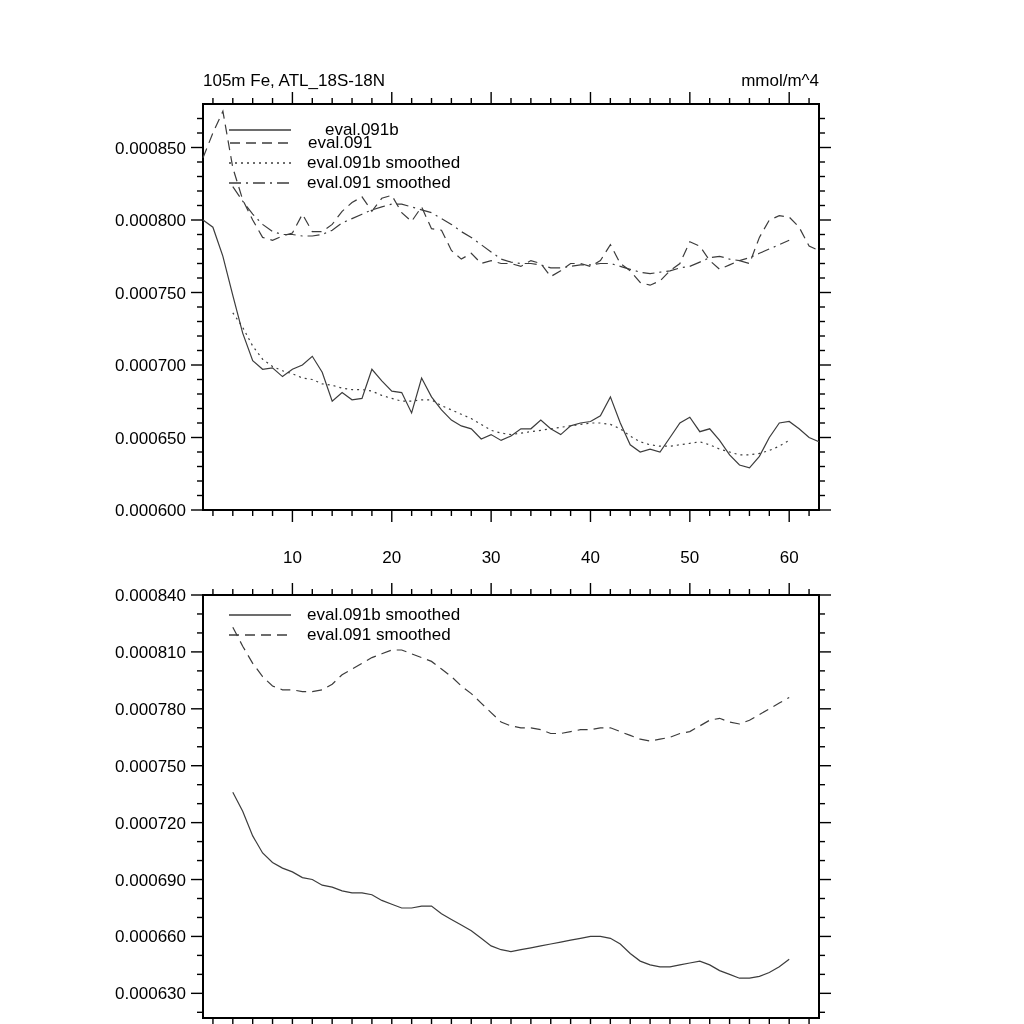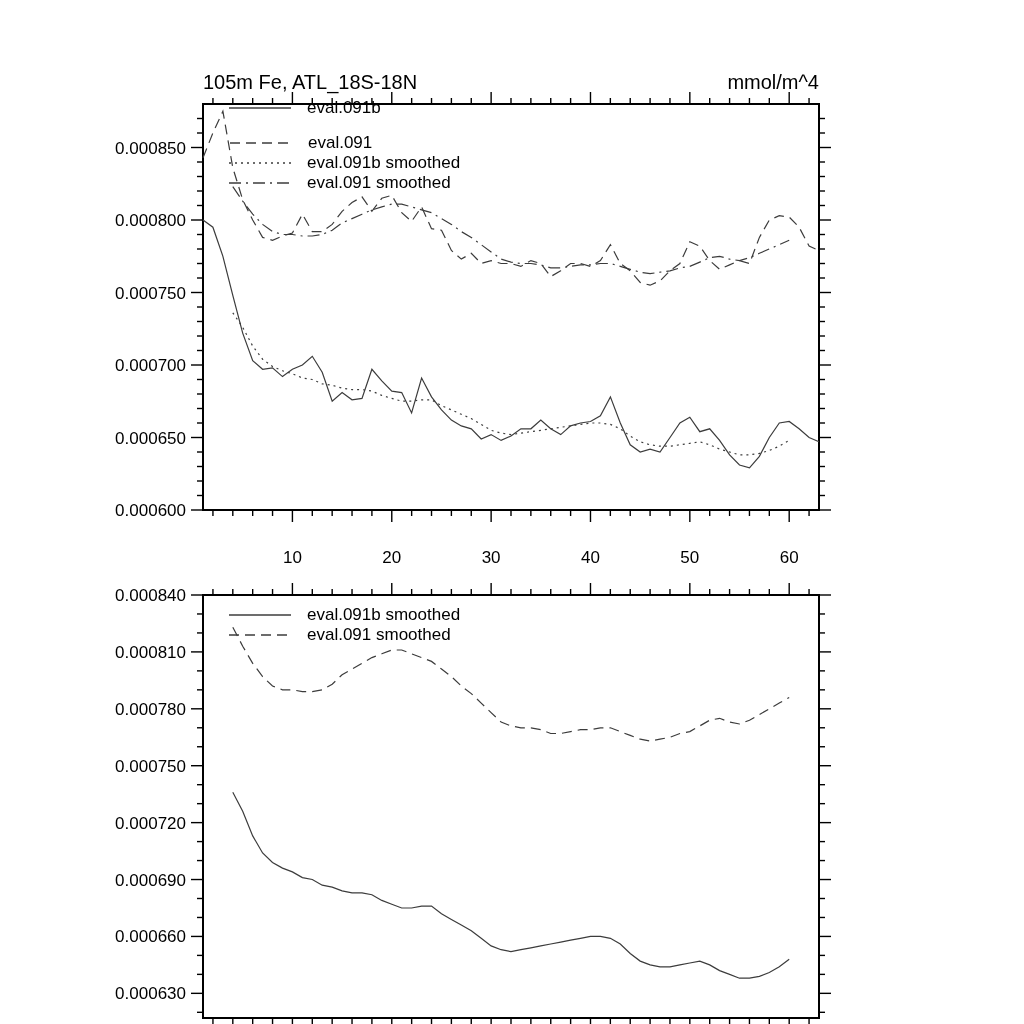--- a/index.html
+++ b/index.html
@@ -1,20 +1,20 @@
 <!DOCTYPE html>
 <html><head>
 <meta charset="utf-8">
 <style>
   html,body{margin:0;padding:0;background:#ffffff;}
   body{width:1024px;height:1024px;font-family:"Liberation Sans",sans-serif;}
   #figure{position:relative;width:1024px;height:1024px;overflow:hidden;background:#fff;}
   #chart{position:absolute;left:0;top:0;}
   .ticklabel{font-size:17px;fill:#000000;font-family:"Liberation Sans",sans-serif;}
-  .title,.units{position:absolute;top:71px;font-size:20px;color:#000;white-space:nowrap;}
+  .title,.units{position:absolute;top:71px;font-size:17px;color:#000;white-space:nowrap;}
   .title{left:203px;}
   .units{left:0;width:819px;text-align:right;}
   .legend-row{position:absolute;display:flex;align-items:center;height:20px;font-size:17px;color:#000;}
   .legend-row .lbl{margin-left:16px;white-space:nowrap;}
   .sample line{stroke:#3c3c3c;stroke-width:1.3;}
   .ls-dashed{stroke-dasharray:10 6;}
   .ls-dotted{stroke-dasharray:2 4;}
   .ls-dashdot{stroke-dasharray:12 5 2 5;}
   path.series{fill:none;stroke:#3c3c3c;stroke-width:1.2;}
 </style>
@@ -275,21 +275,21 @@
       <line x1="203" y1="595" x2="191" y2="595" stroke="#000" stroke-width="1.4"></line>
       <line x1="819" y1="595" x2="831" y2="595" stroke="#000" stroke-width="1.4"></line>
       <text x="186" y="601.0" text-anchor="end" class="ticklabel">0.000840</text>
       <path d="M232.8 792.3 L242.7 811.2 L252.7 835.9 L262.6 853.0 L272.5 862.5 L282.5 868.1 L292.4 871.9 L302.4 877.6 L312.3 879.5 L322.2 885.2 L332.2 887.1 L342.1 890.9 L352.0 892.8 L362.0 892.8 L371.9 894.7 L381.8 900.4 L391.8 904.2 L401.7 908.0 L411.6 908.0 L421.6 906.1 L431.5 906.1 L441.5 913.7 L451.4 919.4 L461.3 925.1 L471.3 930.7 L481.2 938.3 L491.1 945.9 L501.1 949.7 L511.0 951.6 L520.9 949.7 L530.9 947.8 L540.8 945.9 L550.7 944.0 L560.7 942.1 L570.6 940.2 L580.5 938.3 L590.5 936.4 L600.4 936.4 L610.4 938.3 L620.3 944.0 L630.2 953.5 L640.2 961.1 L650.1 964.9 L660.0 966.8 L670.0 966.8 L679.9 964.9 L689.8 963.0 L699.8 961.1 L709.7 964.9 L719.6 970.6 L729.6 974.4 L739.5 978.2 L749.5 978.2 L759.4 976.3 L769.3 972.5 L779.3 966.8 L789.2 959.2 " class="series"></path>
       <path d="M232.8 627.2 L242.7 646.2 L252.7 663.3 L262.6 676.6 L272.5 686.0 L282.5 689.8 L292.4 689.8 L302.4 691.7 L312.3 691.7 L322.2 689.8 L332.2 684.2 L342.1 674.7 L352.0 669.0 L362.0 663.3 L371.9 657.6 L381.8 653.8 L391.8 650.0 L401.7 650.0 L411.6 653.8 L421.6 657.6 L431.5 661.4 L441.5 669.0 L451.4 676.6 L461.3 686.0 L471.3 693.6 L481.2 703.1 L491.1 712.6 L501.1 722.1 L511.0 725.9 L520.9 727.8 L530.9 727.8 L540.8 729.7 L550.7 733.5 L560.7 733.5 L570.6 731.6 L580.5 729.7 L590.5 729.7 L600.4 727.8 L610.4 727.8 L620.3 731.6 L630.2 735.4 L640.2 739.2 L650.1 741.1 L660.0 739.2 L670.0 737.3 L679.9 733.5 L689.8 731.6 L699.8 725.9 L709.7 720.2 L719.6 718.3 L729.6 722.1 L739.5 724.0 L749.5 720.2 L759.4 714.5 L769.3 708.8 L779.3 703.1 L789.2 697.4 " class="series" stroke-dasharray="10 6"></path>
     </svg>
 
   <div class="title">105m Fe, ATL_18S-18N</div>
   <div class="units">mmol/m^4</div>
 
-  <div class="legend-row" style="left:229px;top:98px;">
+  <div class="legend-row" style="left:229px;top:120px;gap:18px;">
     <svg class="sample" width="62" height="4">
         <line x1="0" y1="2" x2="62" y2="2"></line>
       </svg>
     <span class="lbl">eval.091b</span>
   </div>
   <div class="legend-row" style="left:222px;top:133px;padding-left:8px;">
     <svg class="sample" width="62" height="4">
         <line class="ls-dashed" x1="0" y1="2" x2="62" y2="2"></line>
       </svg>
     <span class="lbl">eval.091</span>

